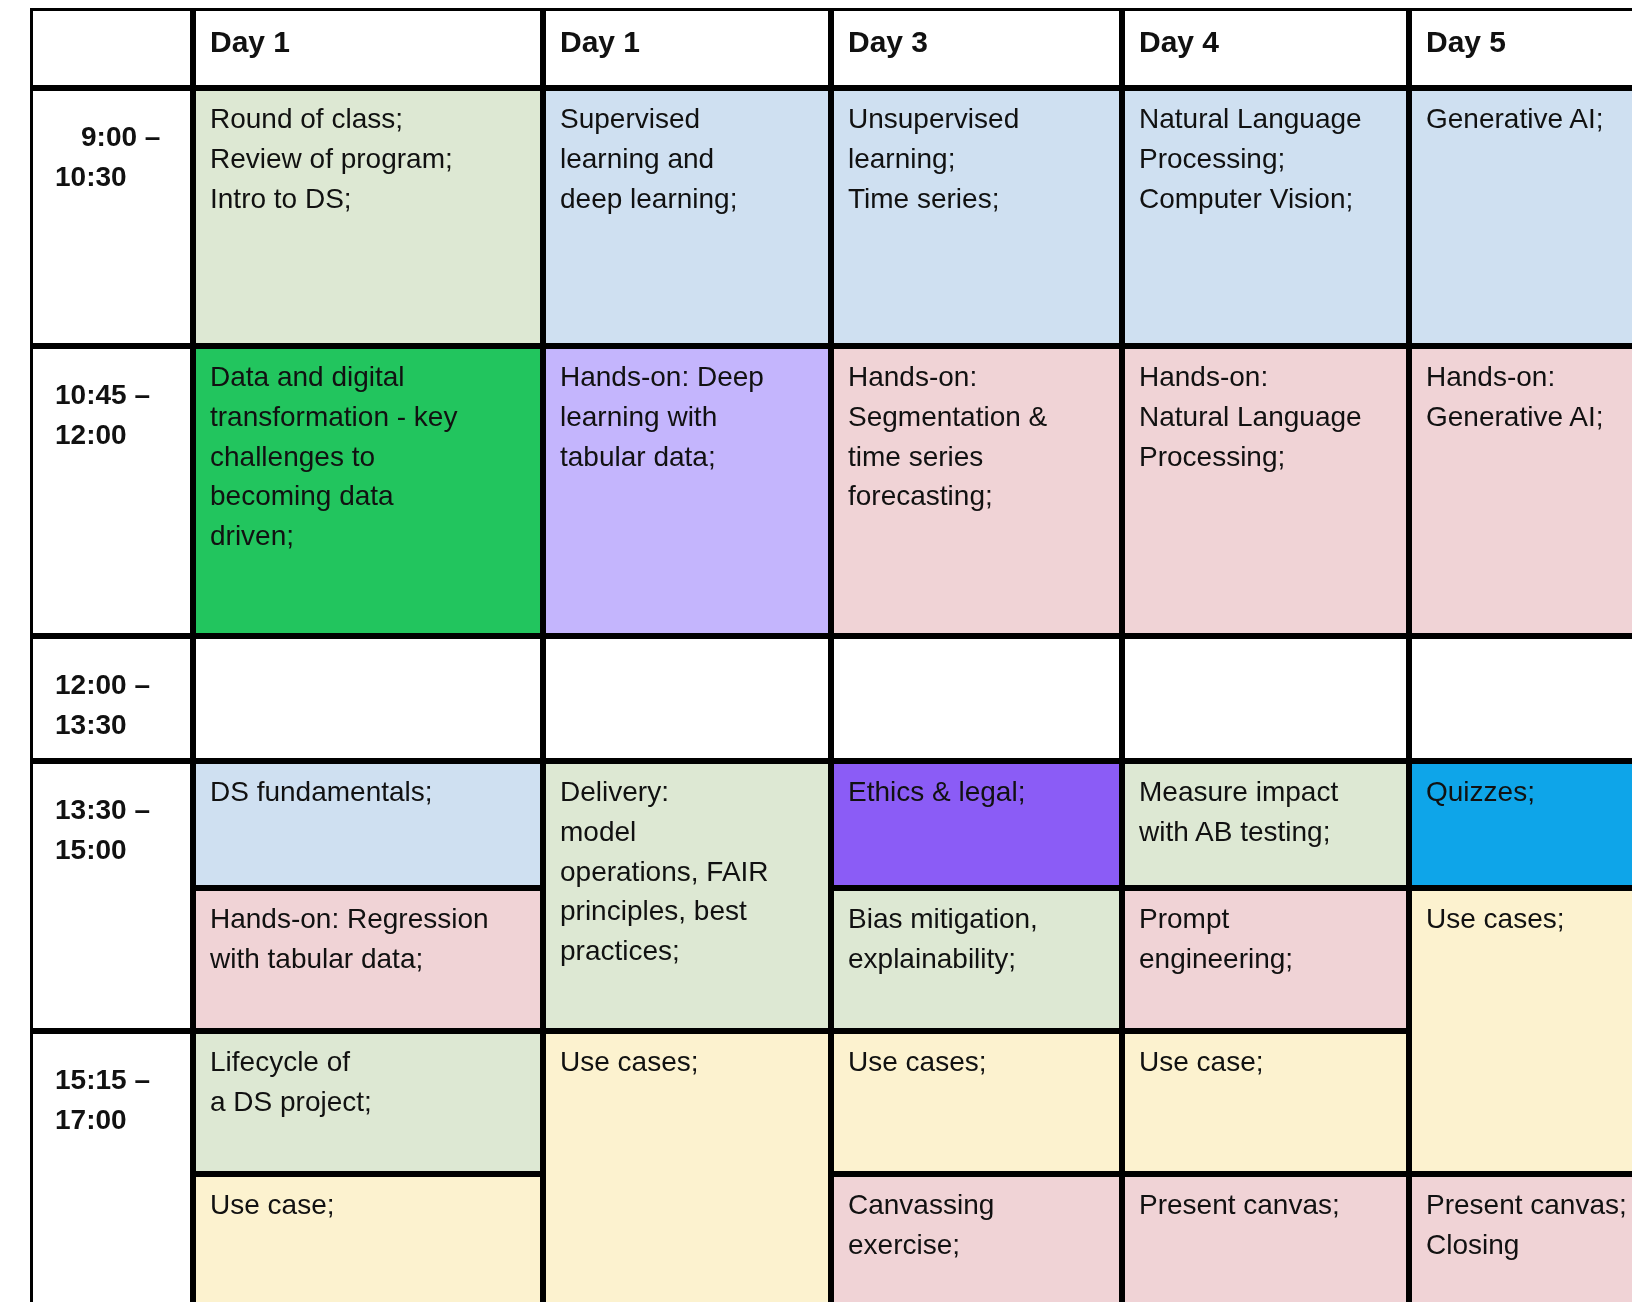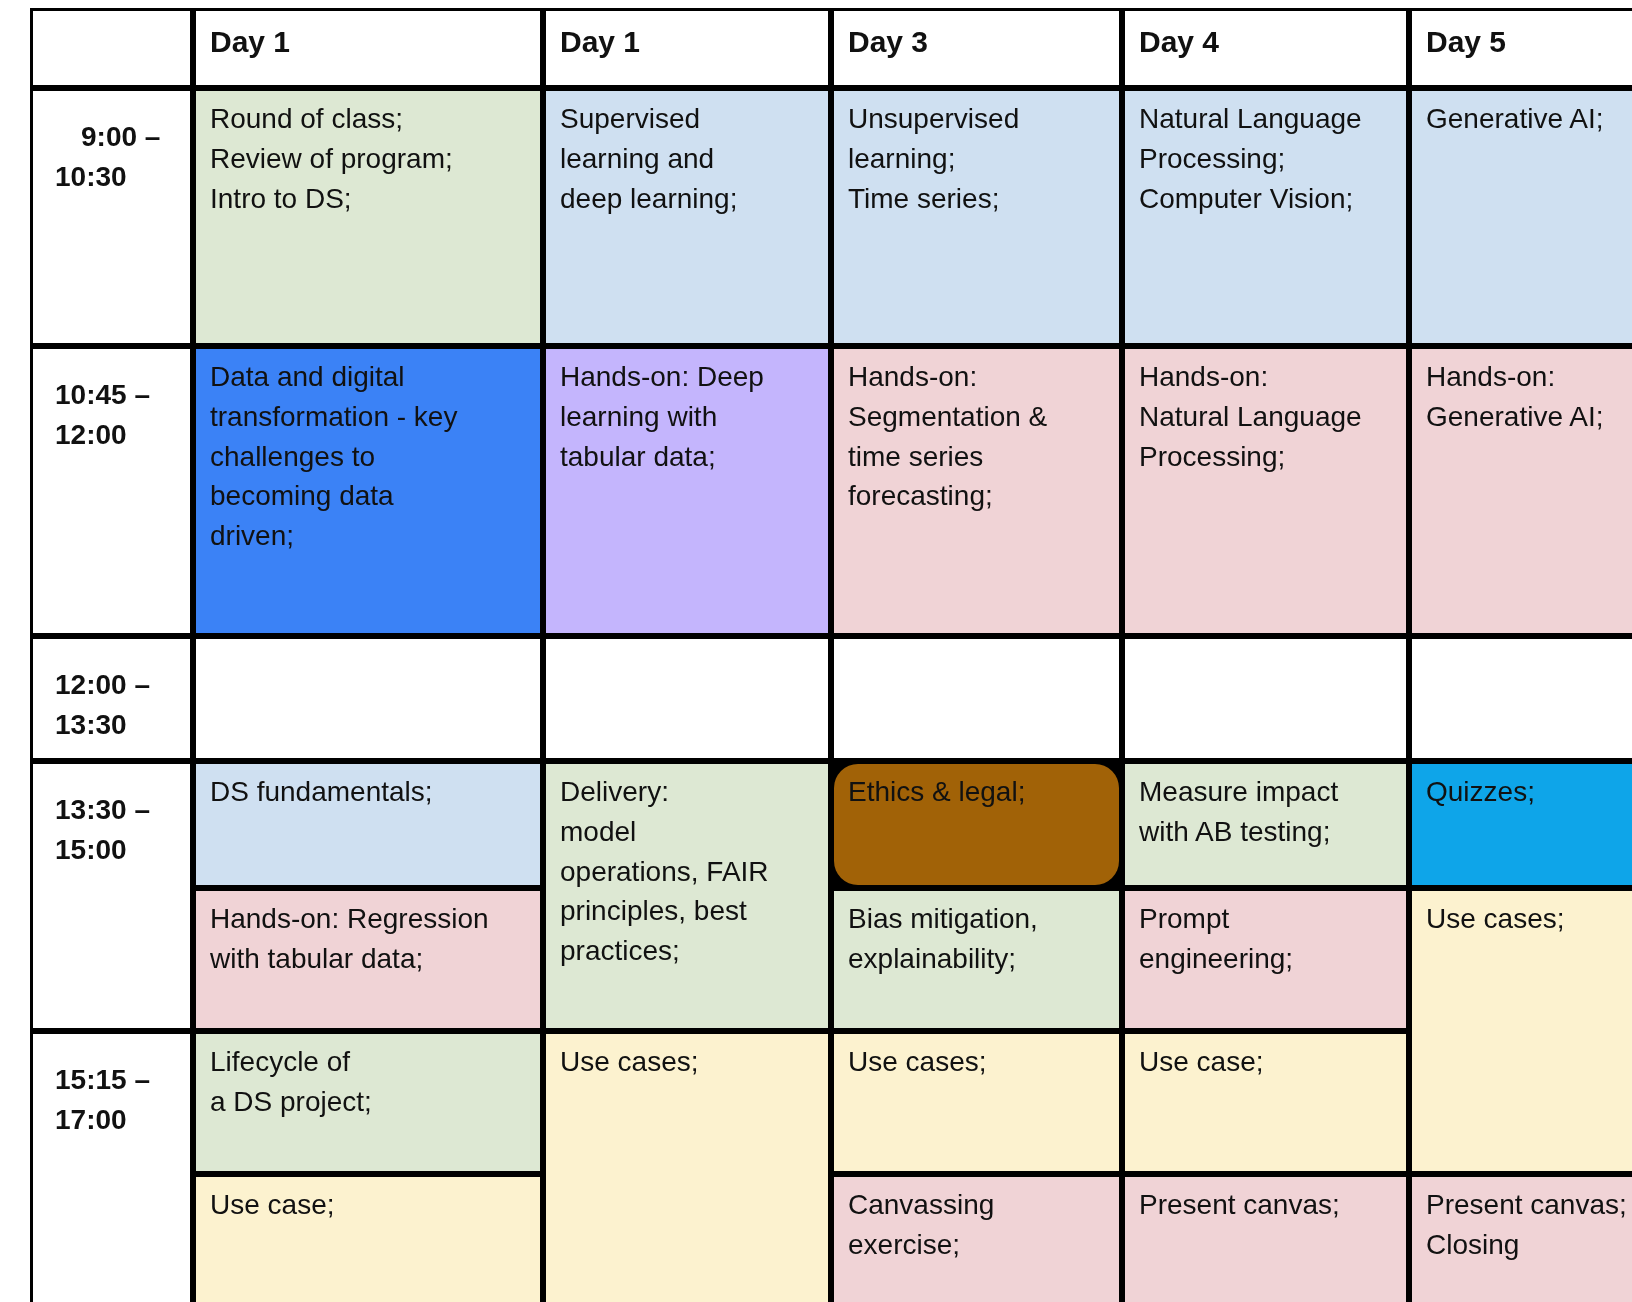--- a/index.html
+++ b/index.html
@@ -80,21 +80,21 @@
 learning and
 deep learning;</div>
     <div class="cell" style="grid-area: 2 / 4 / 3 / 5; background: rgb(207, 224, 241);">Unsupervised
 learning;
 Time series;</div>
     <div class="cell" style="grid-area: 2 / 5 / 3 / 6; background: rgb(207, 224, 241);">Natural Language
 Processing;
 Computer Vision;</div>
     <div class="cell" style="grid-area: 2 / 6 / 3 / 7; background: rgb(207, 224, 241);">Generative AI;</div>
 
-    <div class="cell" style="grid-area: 3 / 2 / 4 / 3; background: #3b82f6;">Data and digital
+    <div class="cell" style="grid-area: 3 / 2 / 4 / 3; background: #22c55e;">Data and digital
 transformation - key
 challenges to
 becoming data
 driven;</div>
     <div class="cell" style="grid-area: 3 / 3 / 4 / 4; background: #c4b5fd;">Hands-on: Deep
 learning with
 tabular data;</div>
     <div class="cell" style="grid-area: 3 / 4 / 4 / 5; background: rgb(240, 211, 214);">Hands-on:
 Segmentation &amp;
 time series
@@ -112,21 +112,21 @@
     <div class="cell" style="grid-area: 4 / 6 / 5 / 7; background: rgb(255, 255, 255);"></div>
 
     <div class="cell" style="grid-area: 5 / 2 / 6 / 3; background: rgb(207, 224, 241);">DS fundamentals;</div>
     <div class="cell" style="grid-area: 6 / 2 / 7 / 3; background: rgb(240, 211, 214);">Hands-on: Regression
 with tabular data;</div>
     <div class="cell" style="grid-area: 5 / 3 / 7 / 4; background: rgb(221, 232, 211);">Delivery:
 model
 operations, FAIR
 principles, best
 practices;</div>
-    <div class="cell" style="grid-area: 5 / 4 / 6 / 5; background: #a16207; border-radius: 24px;">Ethics &amp; legal;</div>
+    <div class="cell" style="grid-area: 5 / 4 / 6 / 5; background: #8b5cf6;">Ethics &amp; legal;</div>
     <div class="cell" style="grid-area: 6 / 4 / 7 / 5; background: rgb(221, 232, 211);">Bias mitigation,
 explainability;</div>
     <div class="cell" style="grid-area: 5 / 5 / 6 / 6; background: rgb(221, 232, 211);">Measure impact
 with AB testing;</div>
     <div class="cell" style="grid-area: 6 / 5 / 7 / 6; background: rgb(240, 211, 214);">Prompt
 engineering;</div>
     <div class="cell" style="grid-area: 5 / 6 / 6 / 7; background: #0ea5e9;">Quizzes;</div>
     <div class="cell" style="grid-area: 6 / 6 / 8 / 7; background: rgb(252, 242, 207);">Use cases;</div>
 
     <div class="cell" style="grid-area: 7 / 2 / 8 / 3; background: rgb(221, 232, 211);">Lifecycle of

